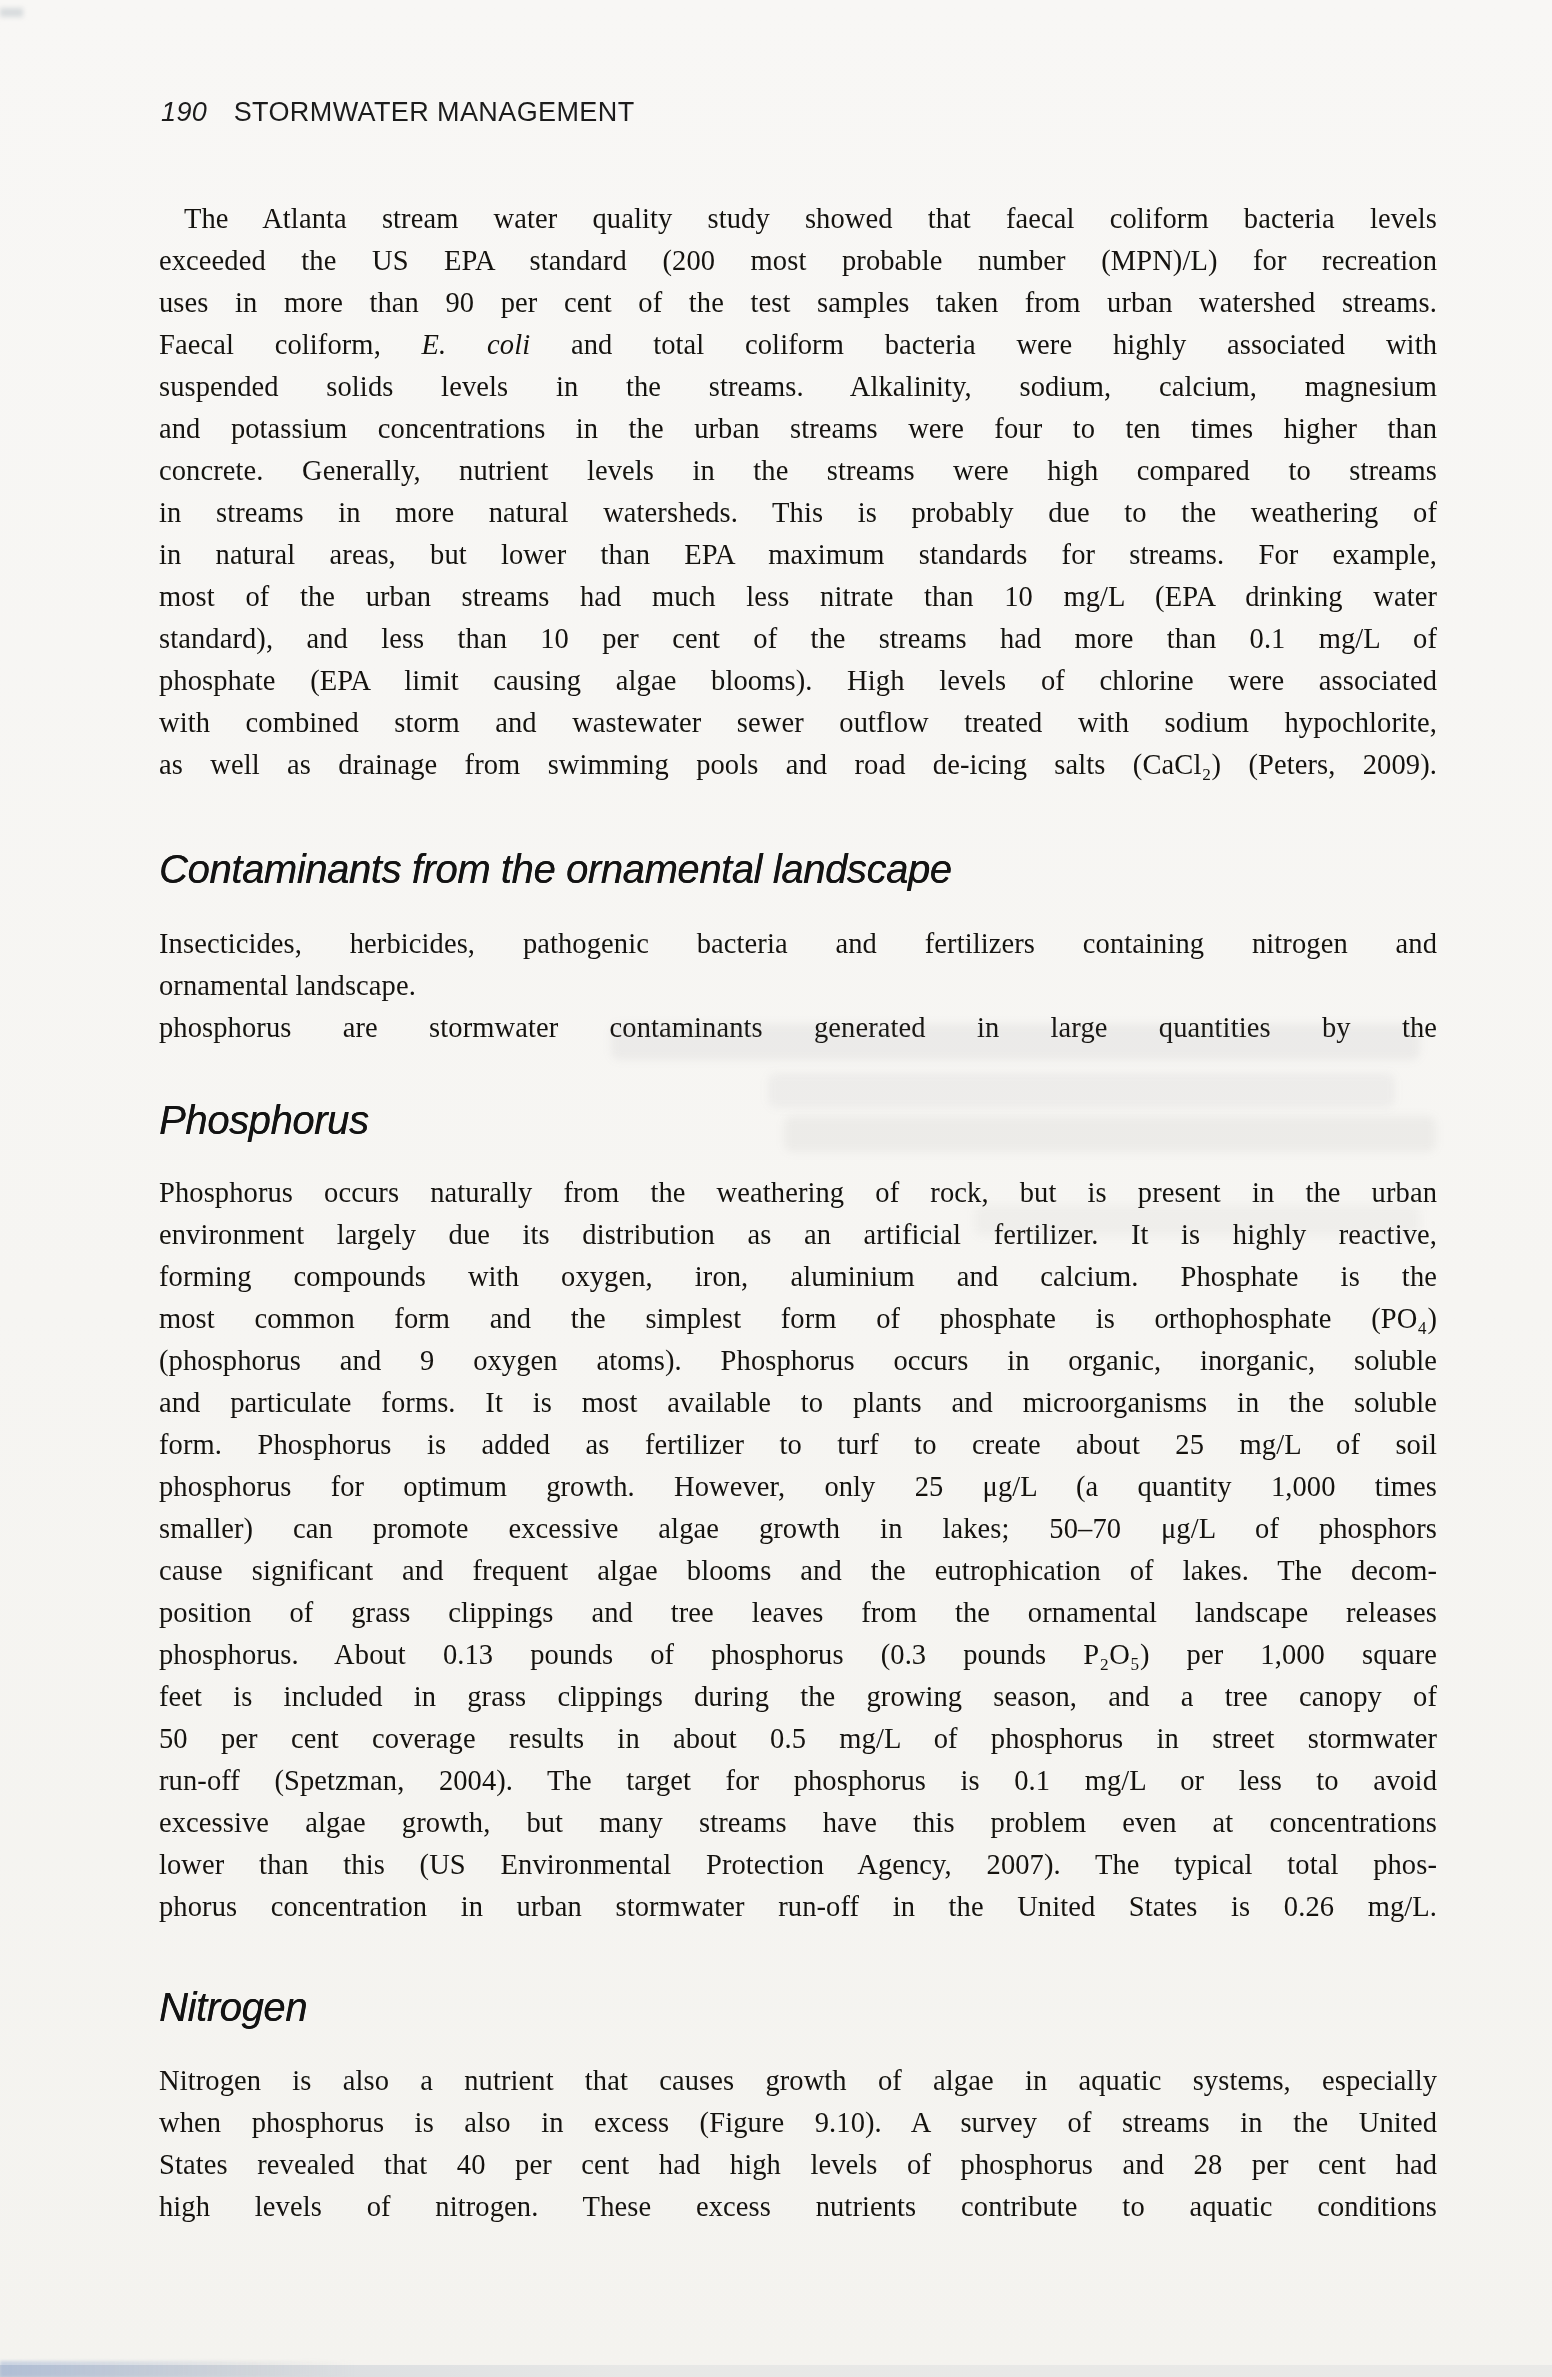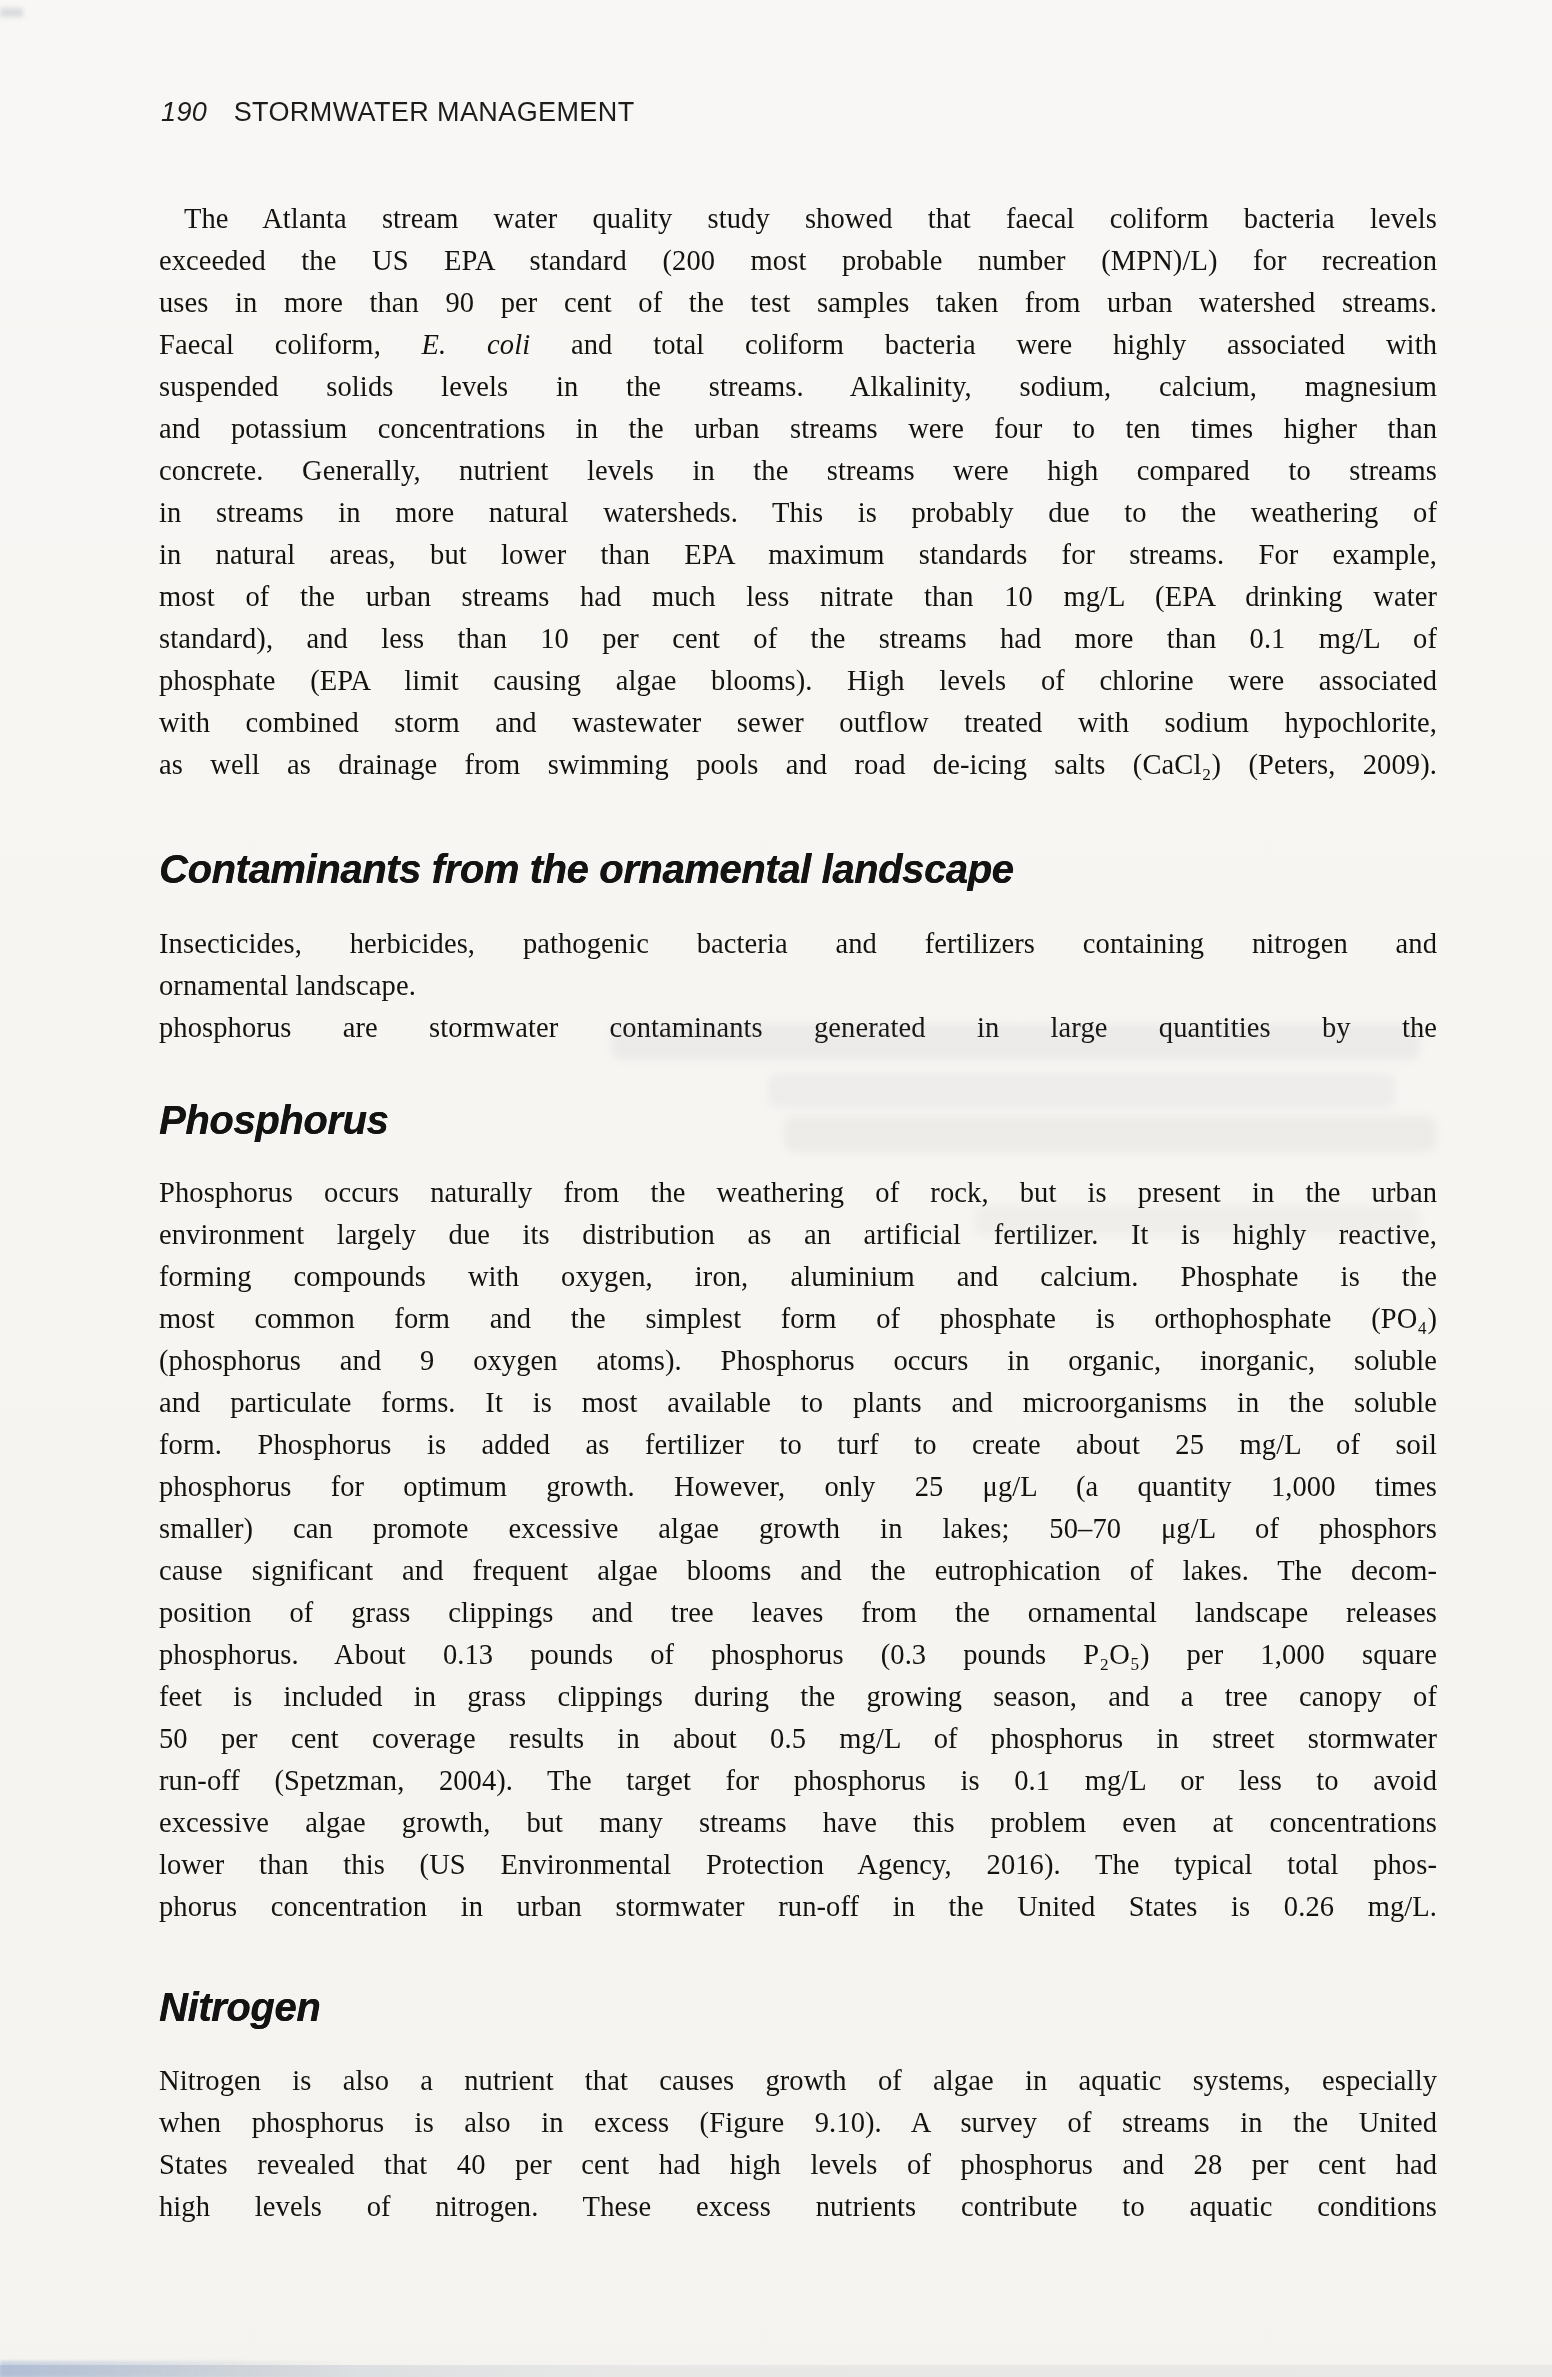--- a/index.html
+++ b/index.html
@@ -15,21 +15,21 @@
     position:absolute;top:97px;left:161px;
     font-family:"Liberation Sans",sans-serif;
     font-size:27px;font-weight:400;color:#1c1c1c;letter-spacing:0.4px;
     white-space:nowrap;
   }
   .running-header .page-num{margin-right:26.4px;font-style:italic;}
   .section{position:absolute;left:159px;width:1278px;}
   .section-heading{
     position:absolute;left:159px;
     font-family:"Liberation Sans",sans-serif;
-    font-style:italic;font-weight:700;
+    font-style:italic;font-weight:400;
     font-size:40px;letter-spacing:-0.4px;color:#131313;
     text-shadow:0.3px 0 0 currentColor;
     white-space:nowrap;
   }
   .paragraph .line{
     font-size:28.5px;
     height:42px;line-height:42px;
     text-align:justify;
     text-align-last:justify;
     letter-spacing:0.1px;
@@ -113,21 +113,21 @@
         <div class="line">form. Phosphorus is added as fertilizer to turf to create about 25 mg/L of soil</div>
         <div class="line">phosphorus for optimum growth. However, only 25 μg/L (a quantity 1,000 times</div>
         <div class="line">smaller) can promote excessive algae growth in lakes; 50–70 μg/L of phosphors</div>
         <div class="line">cause significant and frequent algae blooms and the eutrophication of lakes. The decom-</div>
         <div class="line">position of grass clippings and tree leaves from the ornamental landscape releases</div>
         <div class="line">phosphorus. About 0.13 pounds of phosphorus (0.3 pounds P₂O₅) per 1,000 square</div>
         <div class="line">feet is included in grass clippings during the growing season, and a tree canopy of</div>
         <div class="line">50 per cent coverage results in about 0.5 mg/L of phosphorus in street stormwater</div>
         <div class="line">run-off (Spetzman, 2004). The target for phosphorus is 0.1 mg/L or less to avoid</div>
         <div class="line">excessive algae growth, but many streams have this problem even at concentrations</div>
-        <div class="line">lower than this (US Environmental Protection Agency, 2016). The typical total phos-</div>
+        <div class="line">lower than this (US Environmental Protection Agency, 2007). The typical total phos-</div>
         <div class="line">phorus concentration in urban stormwater run-off in the United States is 0.26 mg/L.</div>
       </div>
       <div id="sec-h-nitrogen" class="section-heading">Nitrogen</div>
       <div id="sec-p-nitrogen" class="section paragraph">
         <div class="line">Nitrogen is also a nutrient that causes growth of algae in aquatic systems, especially</div>
         <div class="line">when phosphorus is also in excess (Figure 9.10). A survey of streams in the United</div>
         <div class="line">States revealed that 40 per cent had high levels of phosphorus and 28 per cent had</div>
         <div class="line">high levels of nitrogen. These excess nutrients contribute to aquatic conditions</div>
       </div>
     </div>

